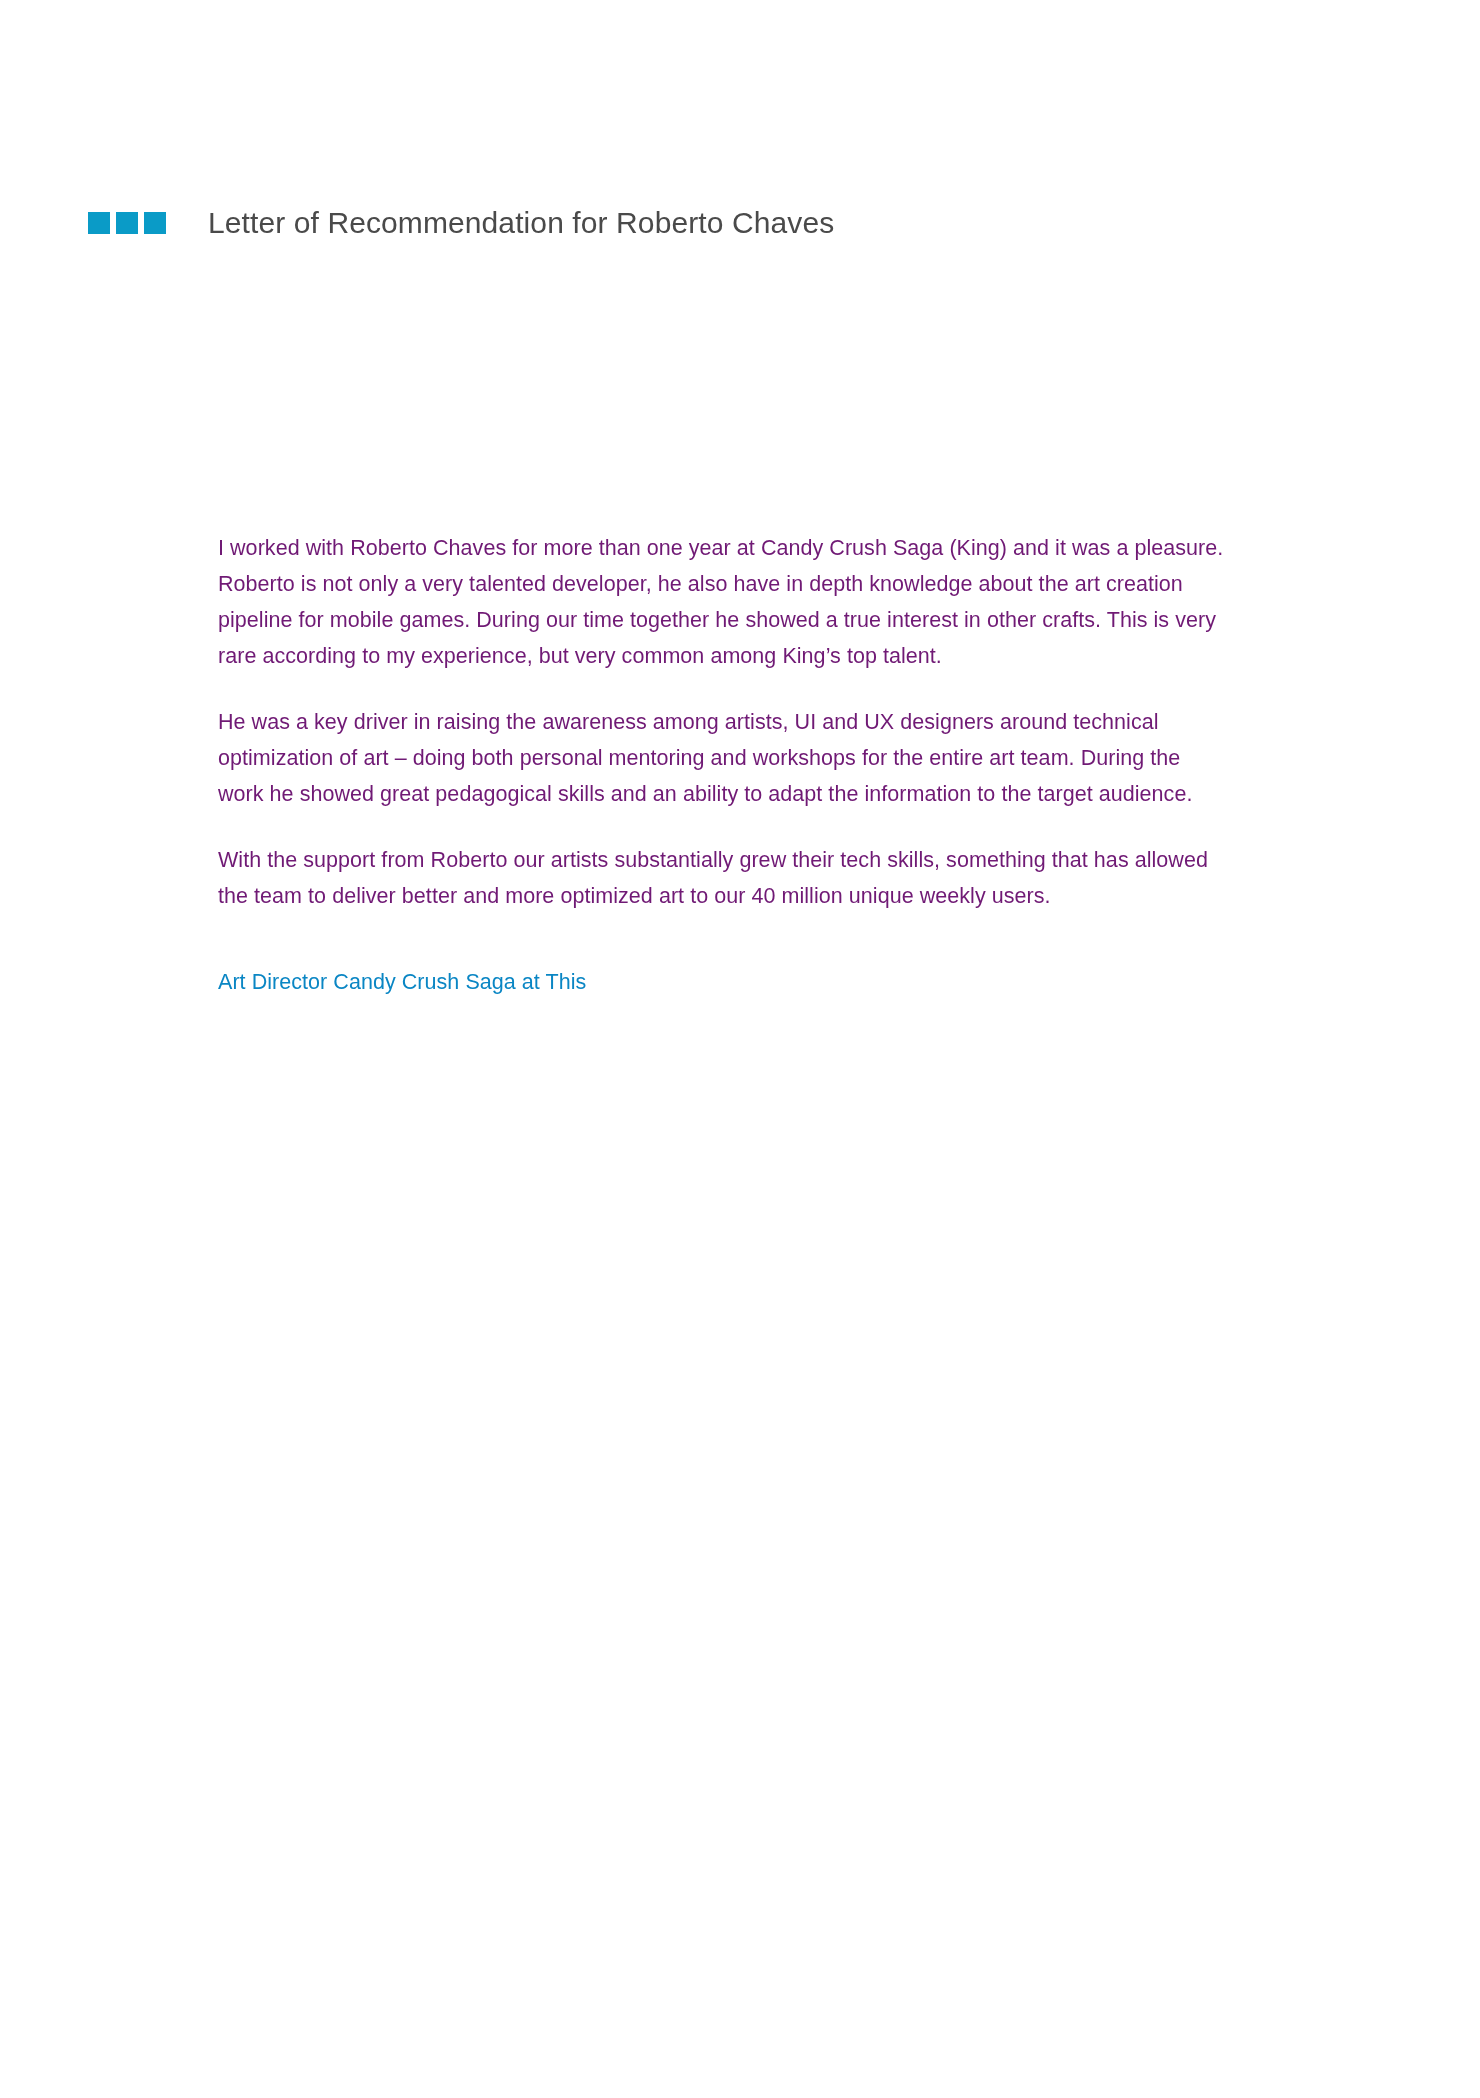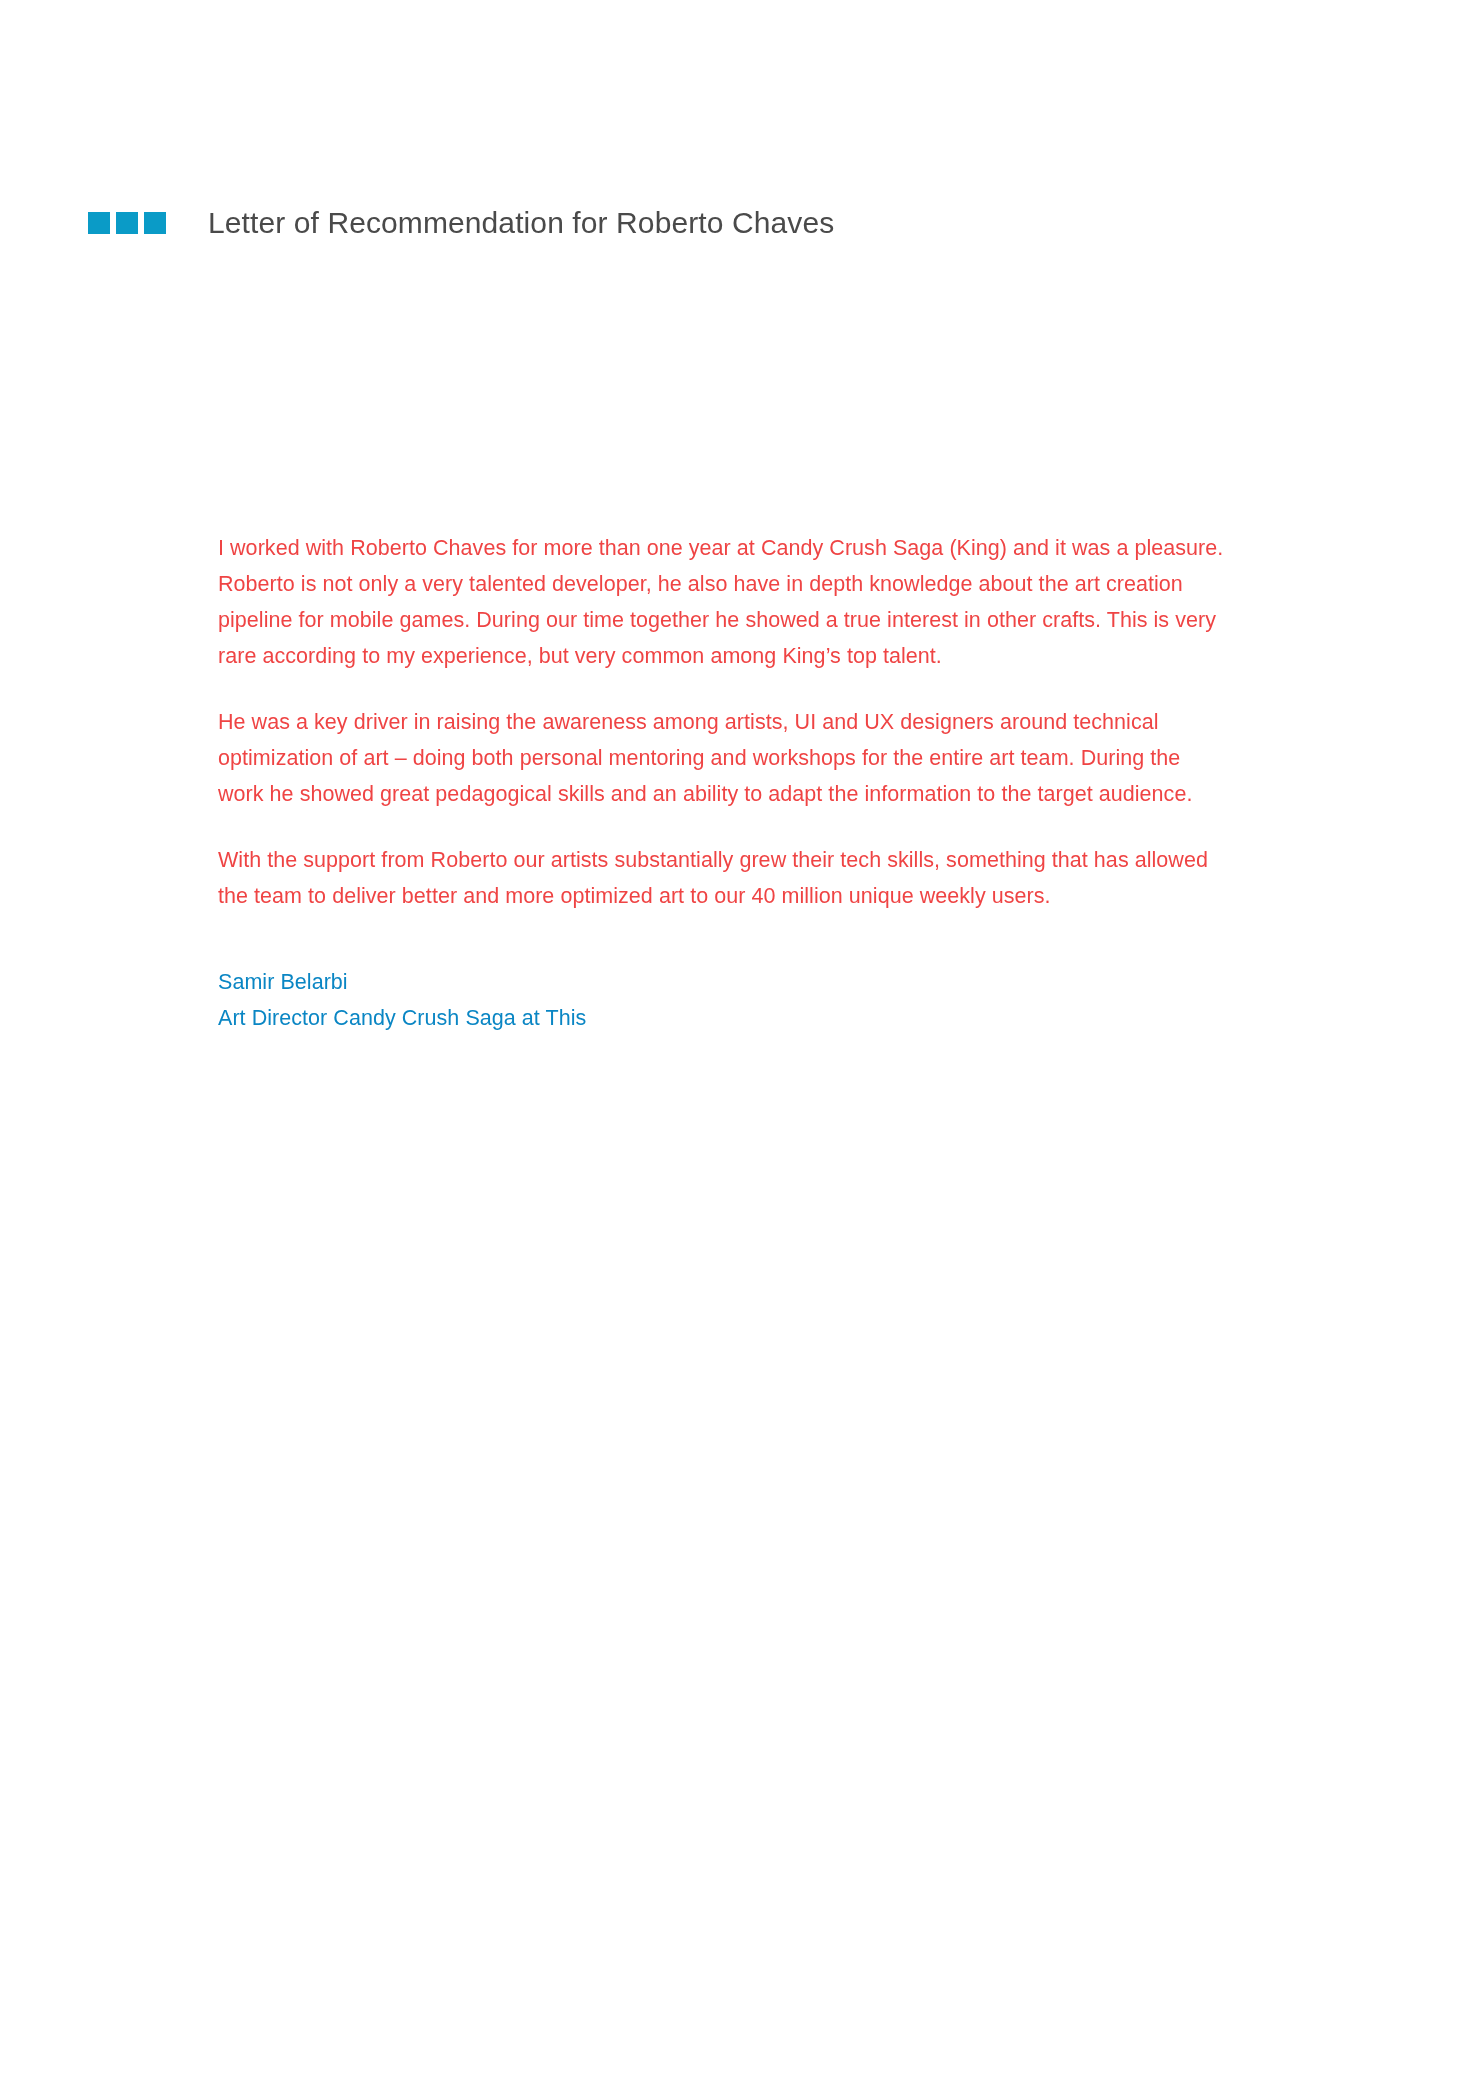--- a/index.html
+++ b/index.html
@@ -55,21 +55,21 @@
   
   .content {
     position: absolute;
     top: 530px;
     left: 218px;
     width: 1010px;
   }
   .para {
     font-size: 21.5px;
     line-height: 36px;
-    color: #ef4444;
+    color: #701a75;
     margin: 0 0 30px 0;
     letter-spacing: 0.05px;
   }
   .para:last-of-type {
     margin-bottom: 0;
   }
 
   .signature {
     margin-top: 50px;
   }
@@ -93,18 +93,17 @@
     </div>
     <h1 class="doc-title">Letter of Recommendation for Roberto Chaves</h1>
   </div>
 
   <div class="content">
     <p class="para">I worked with Roberto Chaves for more than one year at Candy Crush Saga (King) and it was a pleasure. Roberto is not only a very talented developer, he also have in depth knowledge about the art creation pipeline for mobile games. During our time together he showed a true interest in other crafts. This is very rare according to my experience, but very common among King’s top talent.</p>
     <p class="para">He was a key driver in raising the awareness among artists, UI and UX designers around technical optimization of art – doing both personal mentoring and workshops for the entire art team. During the work he showed great pedagogical skills and an ability to adapt the information to the target audience.</p>
     <p class="para">With the support from Roberto our artists substantially grew their tech skills, something that has allowed the team to deliver better and more optimized art to our 40 million unique weekly users.</p>
 
     <div class="signature">
-      <div class="sig-line">Samir Belarbi</div>
       <div class="sig-line">Art Director Candy Crush Saga at This</div>
     </div>
   </div>
 
 </div>
 
 </body></html>

